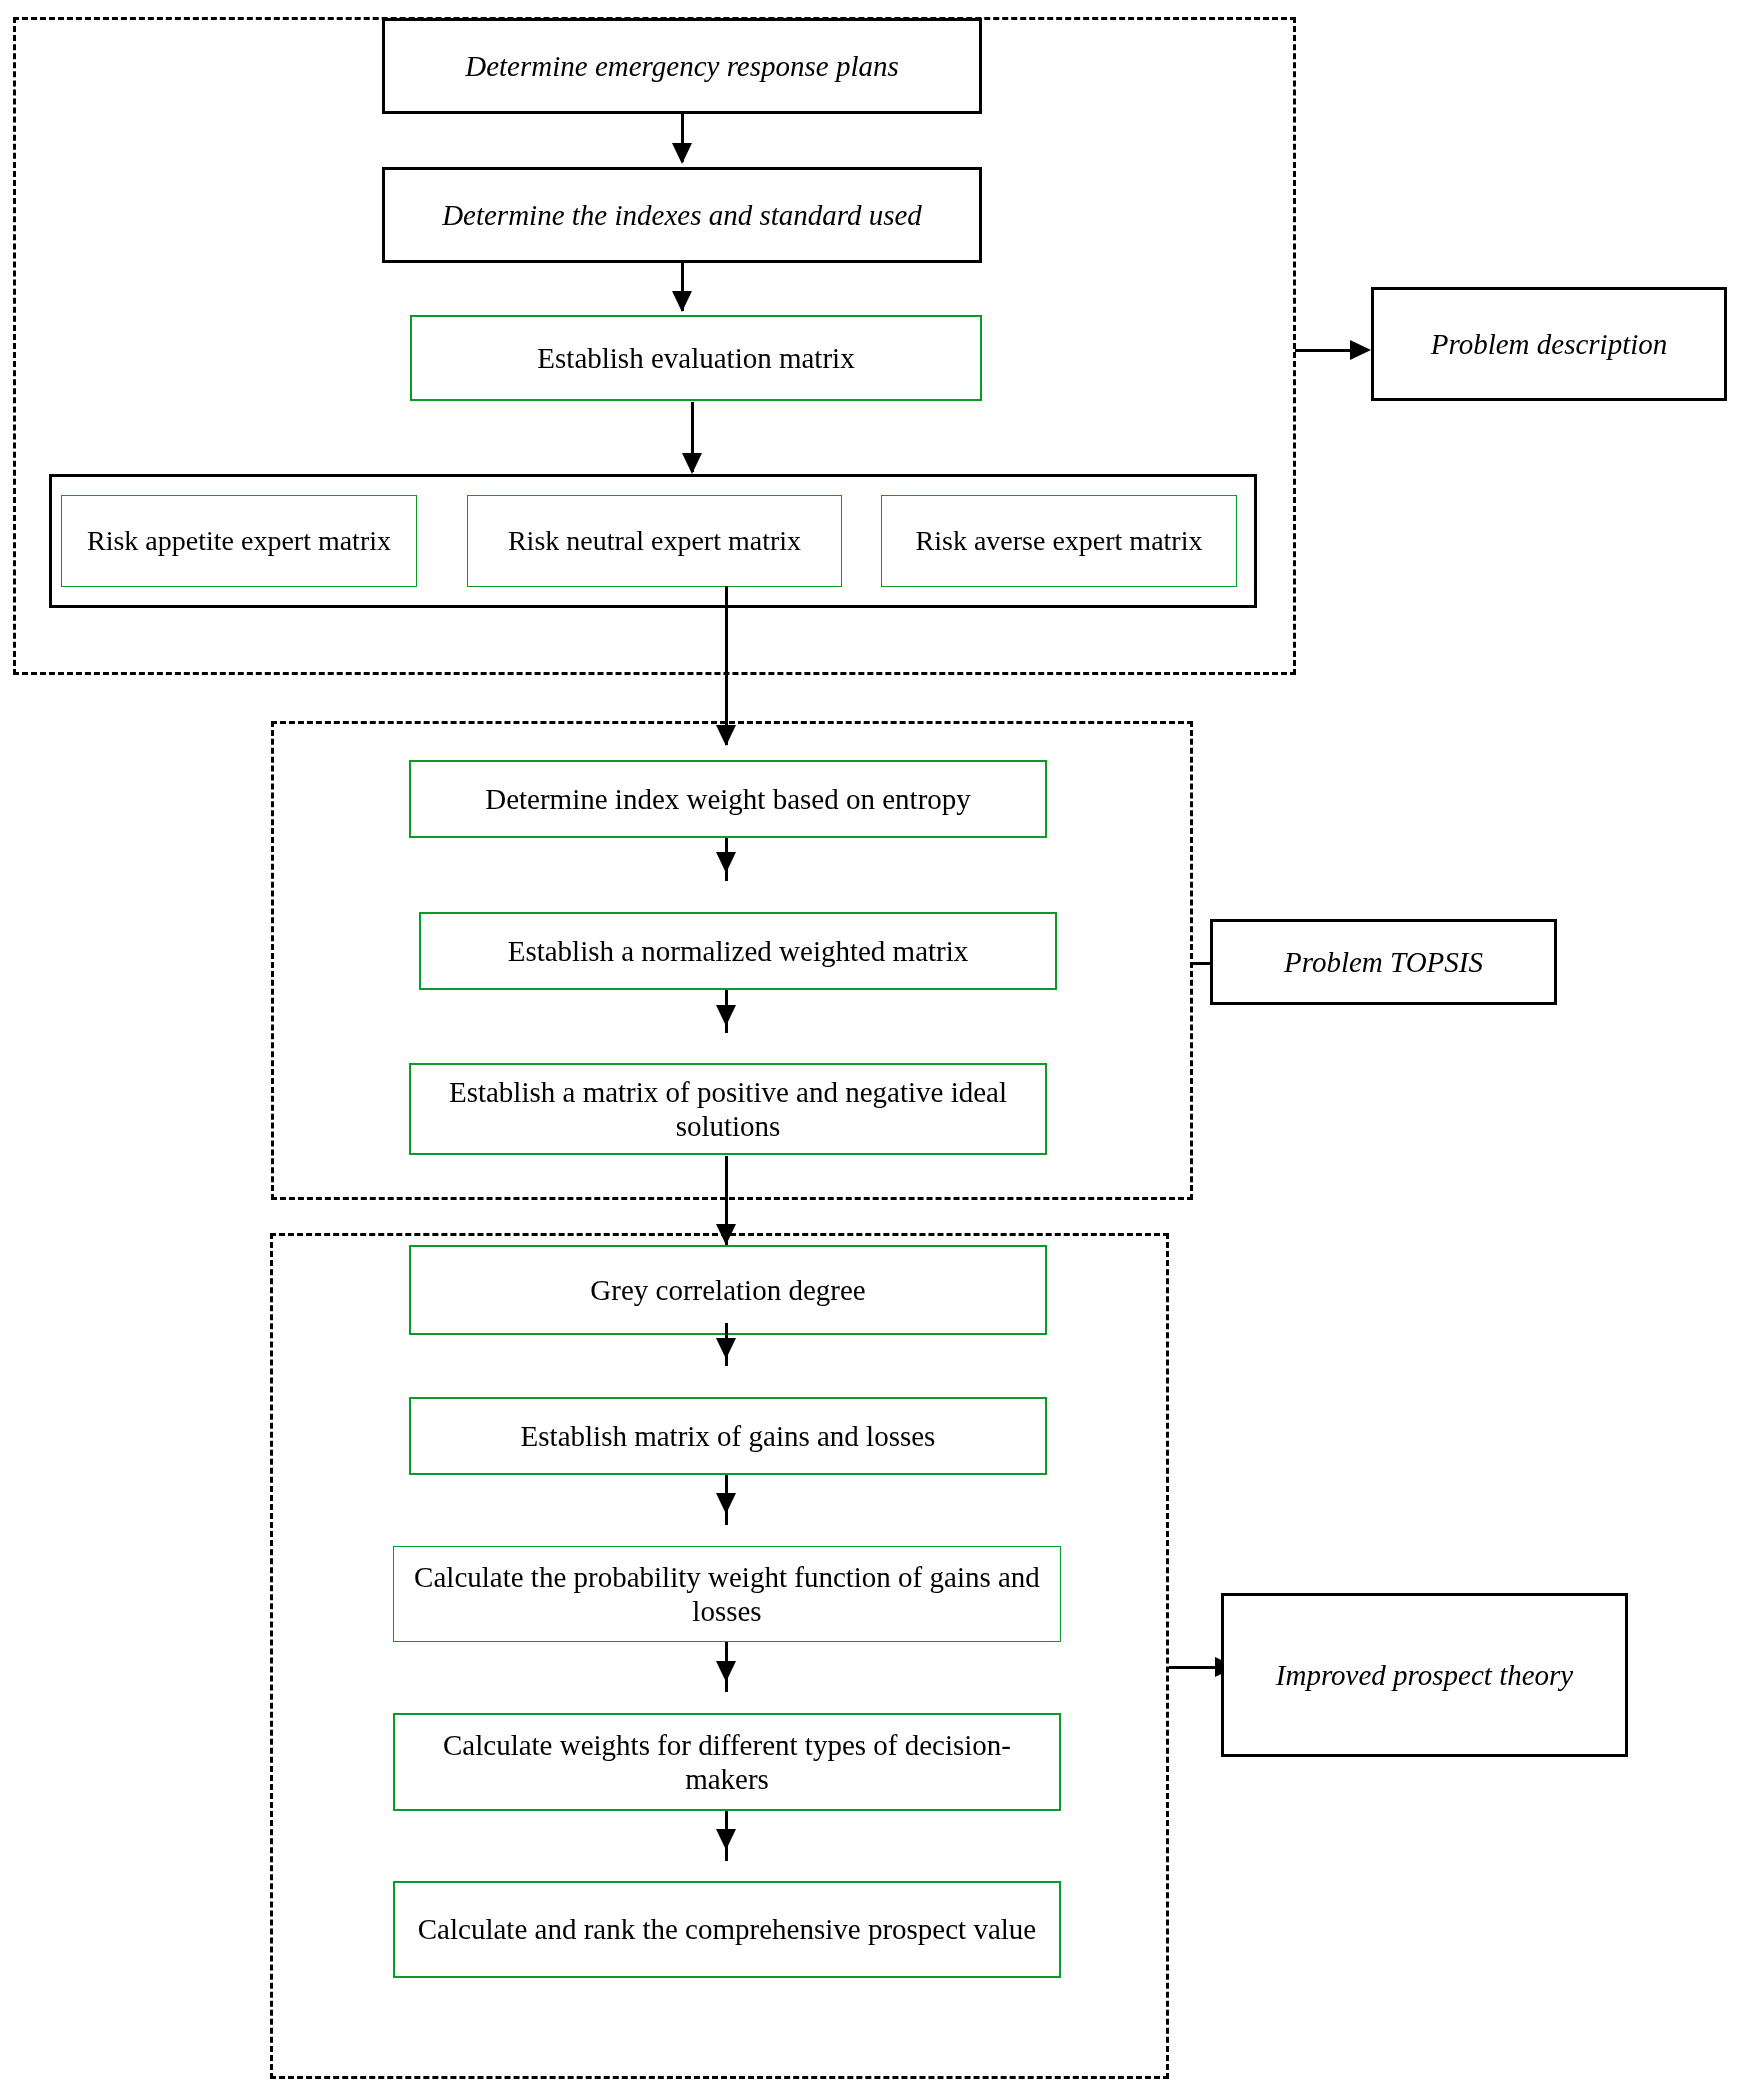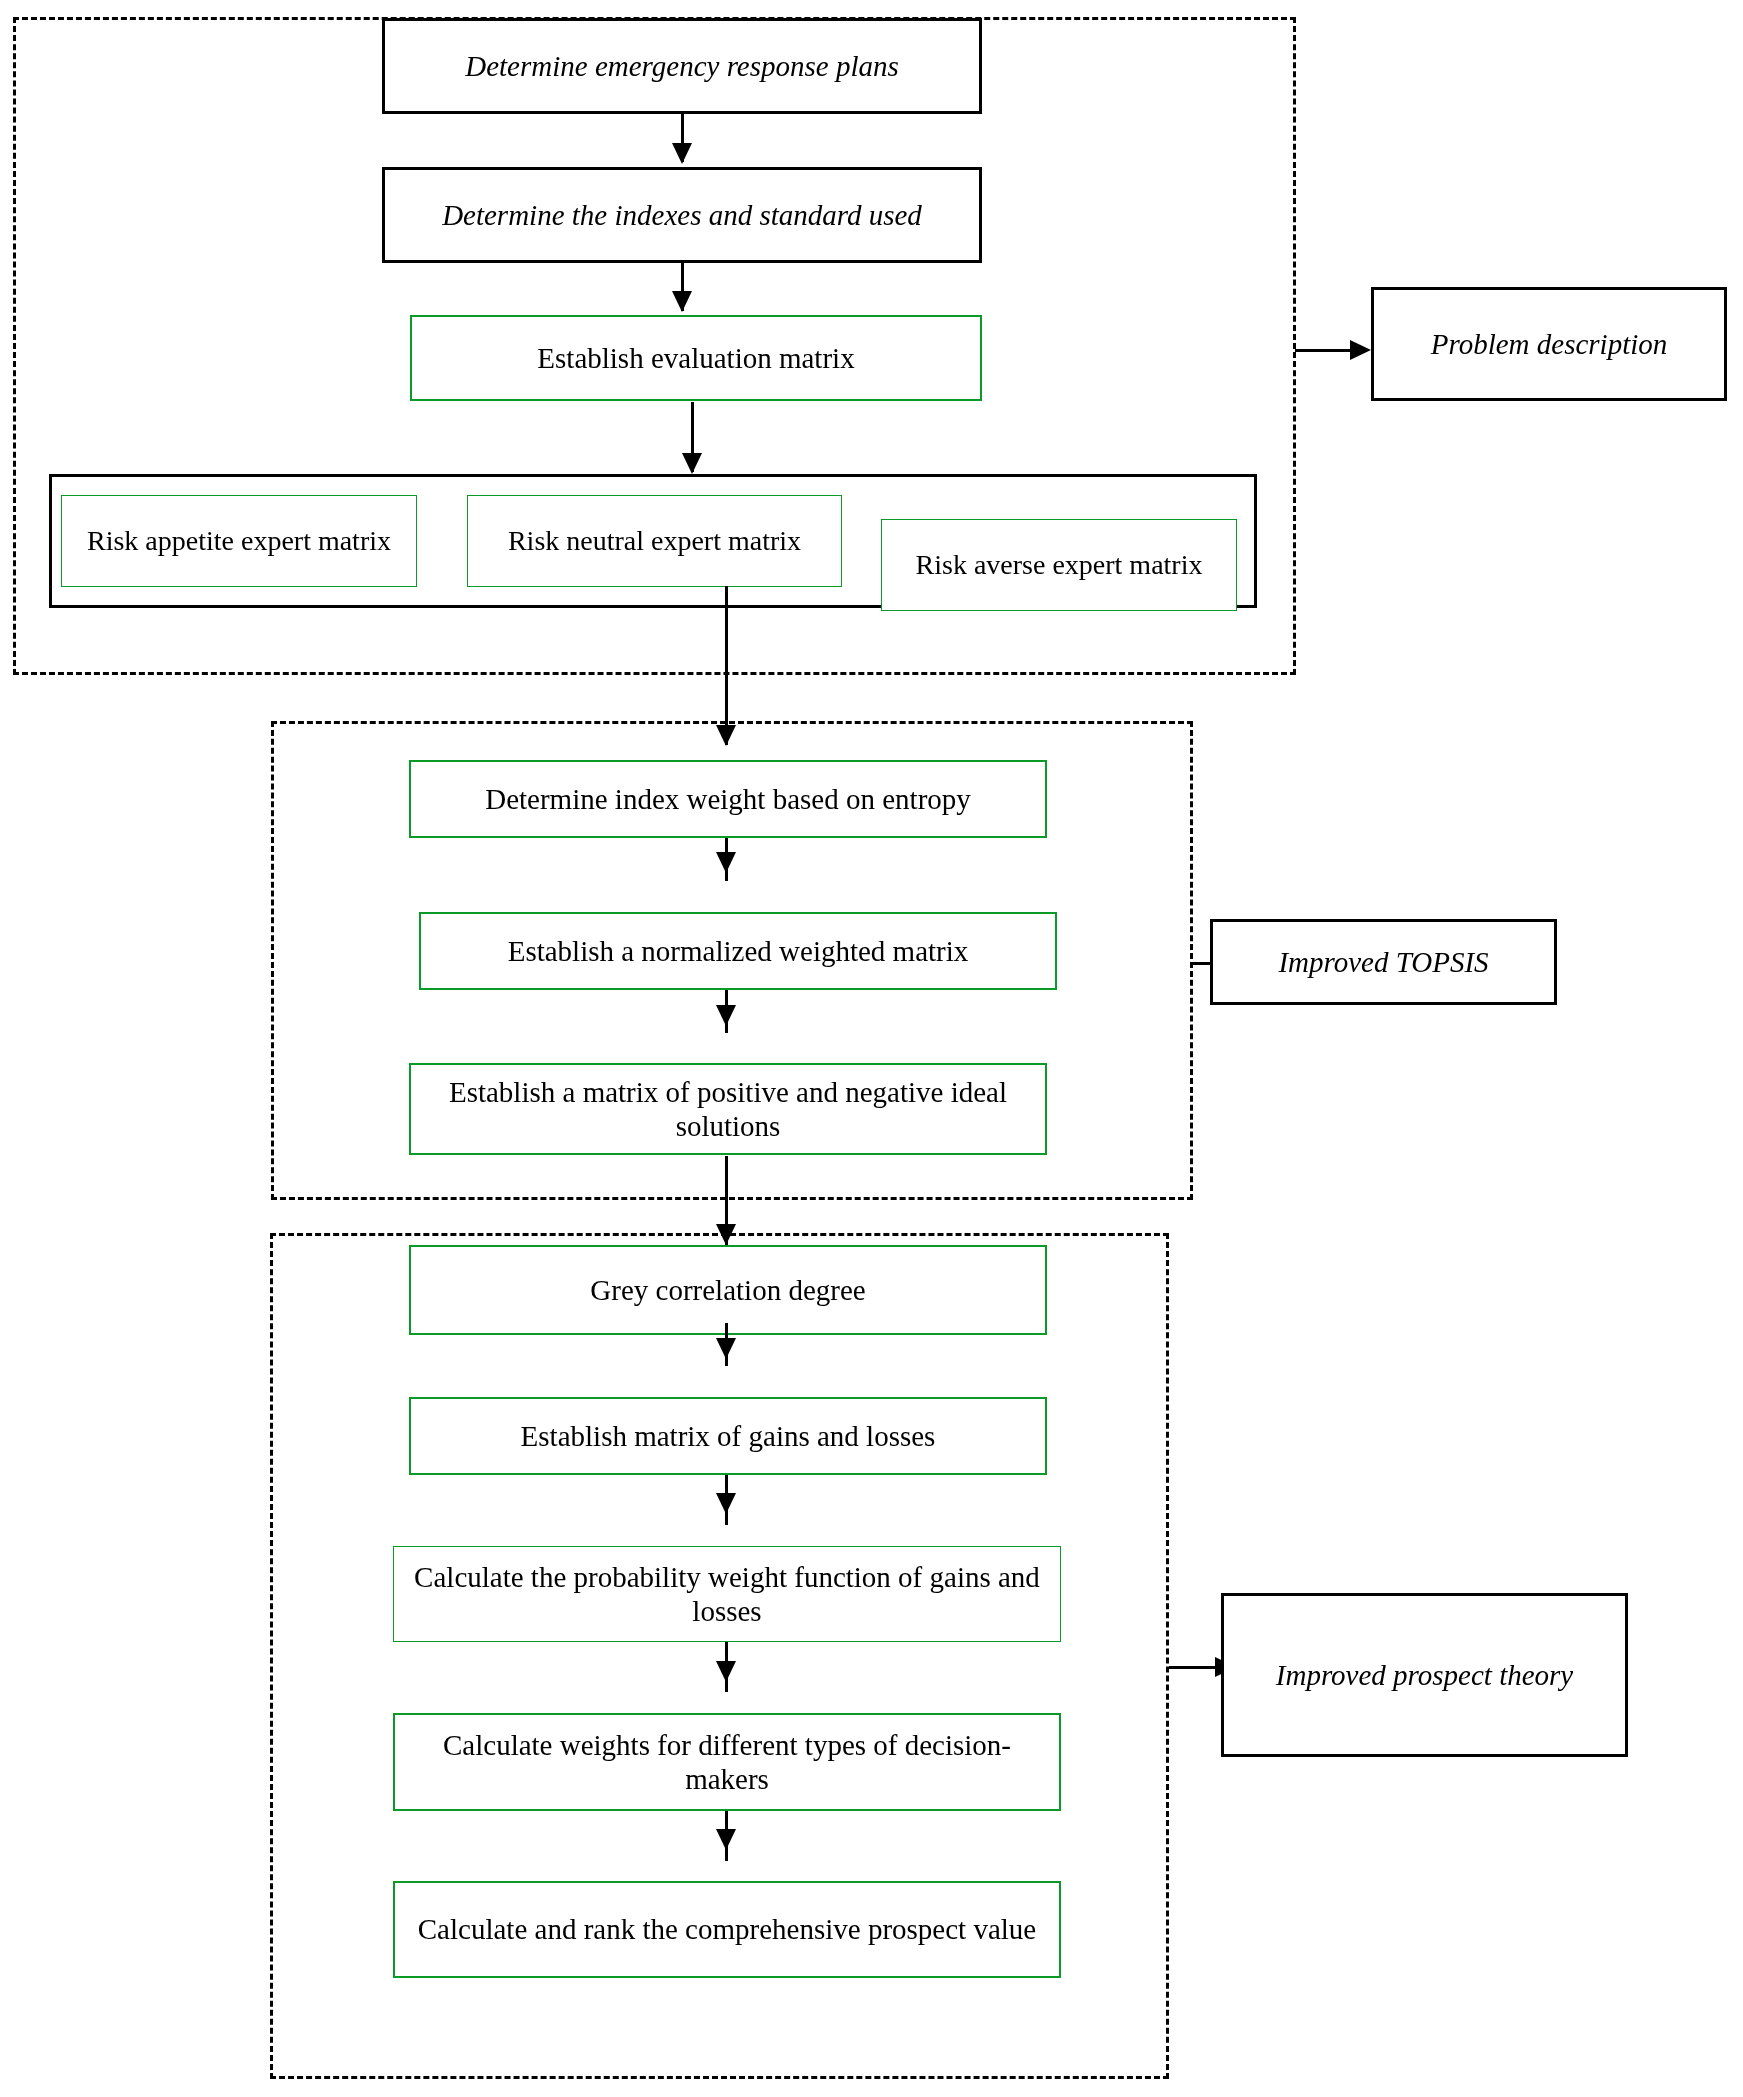--- a/index.html
+++ b/index.html
@@ -86,21 +86,21 @@
   <div class="vline" style="left:691px;top:402px;height:70px;"></div>
   <div class="arrow-down" style="left:682px;top:453px;"></div>
 
   <div class="box box-outer" style="left:49px;top:474px;width:1208px;height:134px;"></div>
   <div class="box box-thin-green t44" style="left:61px;top:495px;width:356px;height:92px;">
     <span>Risk appetite expert matrix</span>
   </div>
   <div class="box box-thin-green t44" style="left:467px;top:495px;width:375px;height:92px;">
     <span>Risk neutral expert matrix</span>
   </div>
-  <div class="box box-thin-green t44" style="left:881px;top:495px;width:356px;height:92px;margin-top:24px;">
+  <div class="box box-thin-green t44" style="left:881px;top:495px;width:356px;height:92px;">
     <span>Risk averse expert matrix</span>
   </div>
 
   <div class="vline" style="left:725px;top:586px;height:159px;"></div>
   <div class="arrow-down" style="left:716px;top:725px;"></div>
 
   <div class="hline" style="left:1295px;top:349px;width:57px;"></div>
   <div class="arrow-right" style="left:1350px;top:340px;"></div>
   <div class="box box-black t45" style="left:1371px;top:287px;width:356px;height:114px;">
     <span>Problem description</span>
@@ -123,21 +123,21 @@
   <div class="box box-green t45" style="left:409px;top:1063px;width:638px;height:92px;">
     <span>Establish a matrix of positive and negative ideal solutions</span>
   </div>
 
   <div class="vline" style="left:725px;top:1156px;height:100px;"></div>
   <div class="arrow-down" style="left:716px;top:1224px;"></div>
 
   <div class="hline" style="left:1192px;top:962px;width:60px;"></div>
   <div class="arrow-right" style="left:1250px;top:952px;"></div>
   <div class="box box-black t45" style="left:1210px;top:919px;width:347px;height:86px;">
-    <span>Improved TOPSIS</span>
+    <span>Problem TOPSIS</span>
   </div>
 
   <div class="group" style="left:270px;top:1233px;width:899px;height:846px;"></div>
 
   <div class="box box-green t45" style="left:409px;top:1245px;width:638px;height:90px;">
     <span>Grey correlation degree</span>
   </div>
   <div class="vline" style="left:725px;top:1323px;height:43px;"></div>
   <div class="arrow-down" style="left:716px;top:1338px;"></div>
 

